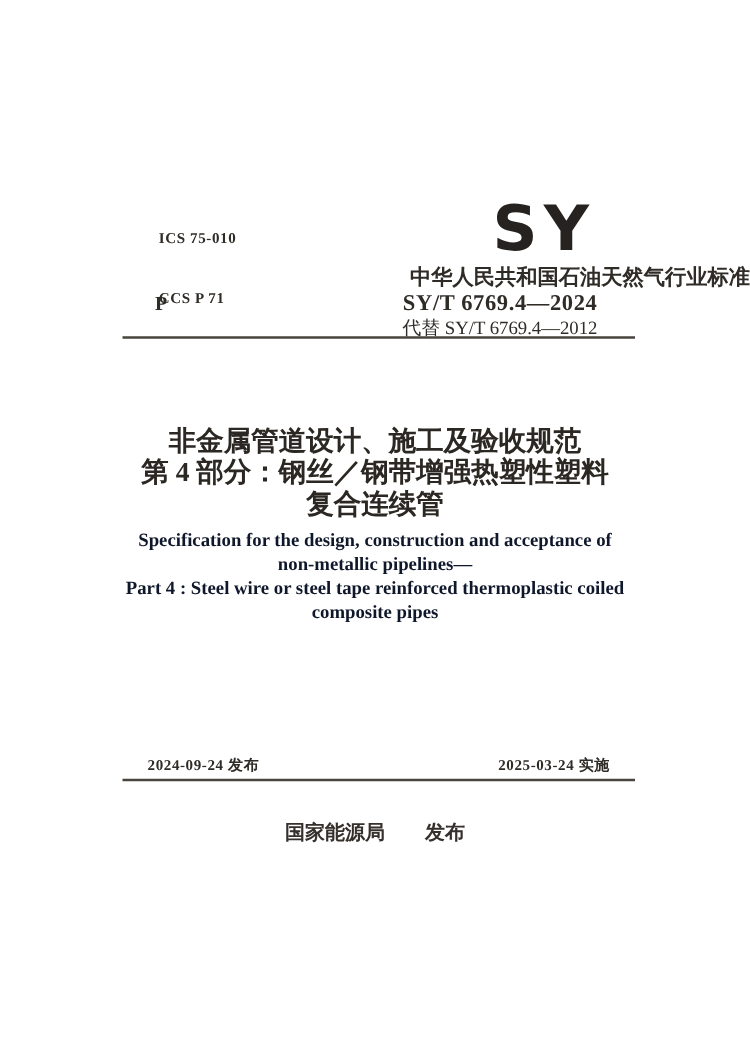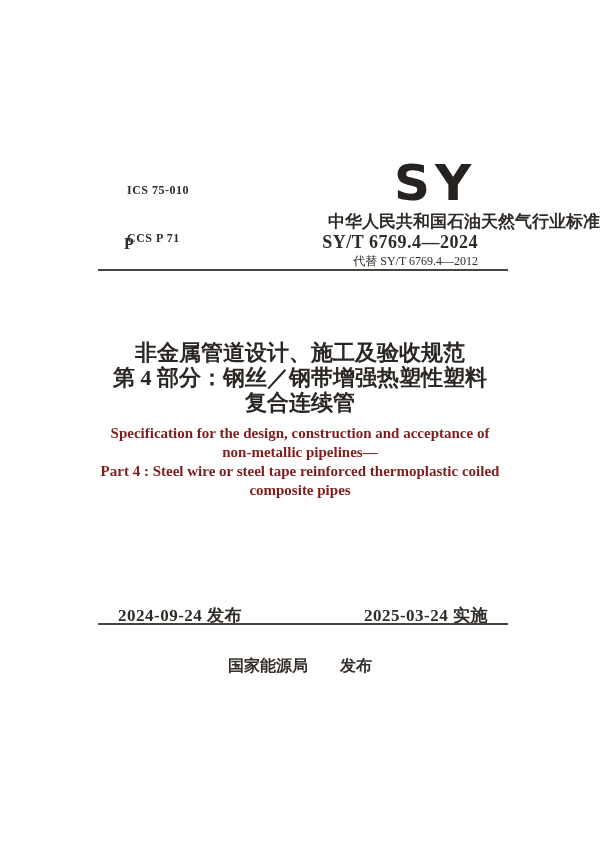--- a/index.html
+++ b/index.html
@@ -60,21 +60,21 @@
     top: 232px;
     font-size: 18px;
     font-weight: bold;
     letter-spacing: 0.5px;
     margin-left: 12px;
   }
   .replaces {
     position: absolute;
     right: 122px;
     top: 253px;
-    font-size: 12px;
+    font-size: 15px;
   }
   .rule {
     position: absolute;
     left: 98px;
     width: 410px;
     height: 2px;
     background: #4a443e;
   }
   .rule-top { top: 269px; }
   .rule-bottom { top: 623px; }
@@ -92,30 +92,30 @@
   }
   .title-en {
     position: absolute;
     left: 0;
     top: 424px;
     width: 600px;
     text-align: center;
     font-size: 15px;
     font-weight: bold;
     line-height: 19px;
-    color: #7f1d1d;
+    color: #0f172a;
   }
   .date-row {
     position: absolute;
     left: 118px;
     top: 604px;
     width: 370px;
     display: flex;
     justify-content: space-between;
-    font-size: 17px;
+    font-size: 12px;
     font-weight: bold;
     letter-spacing: 0.5px;
     gap: 20px;
   }
   .publisher-row {
     position: absolute;
     left: 0;
     top: 656px;
     width: 600px;
     display: flex;

